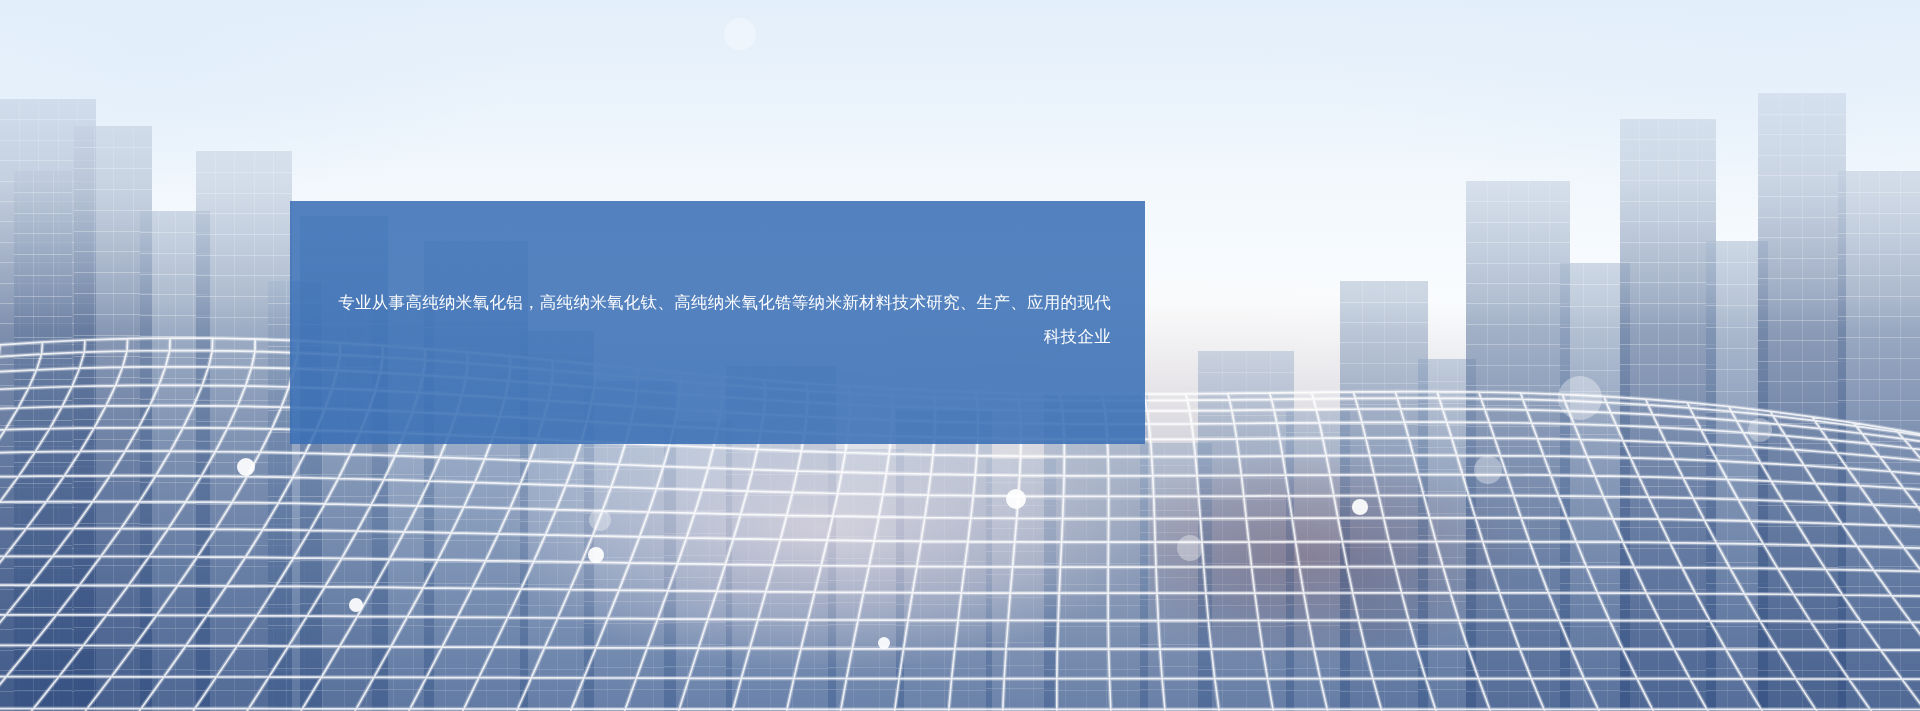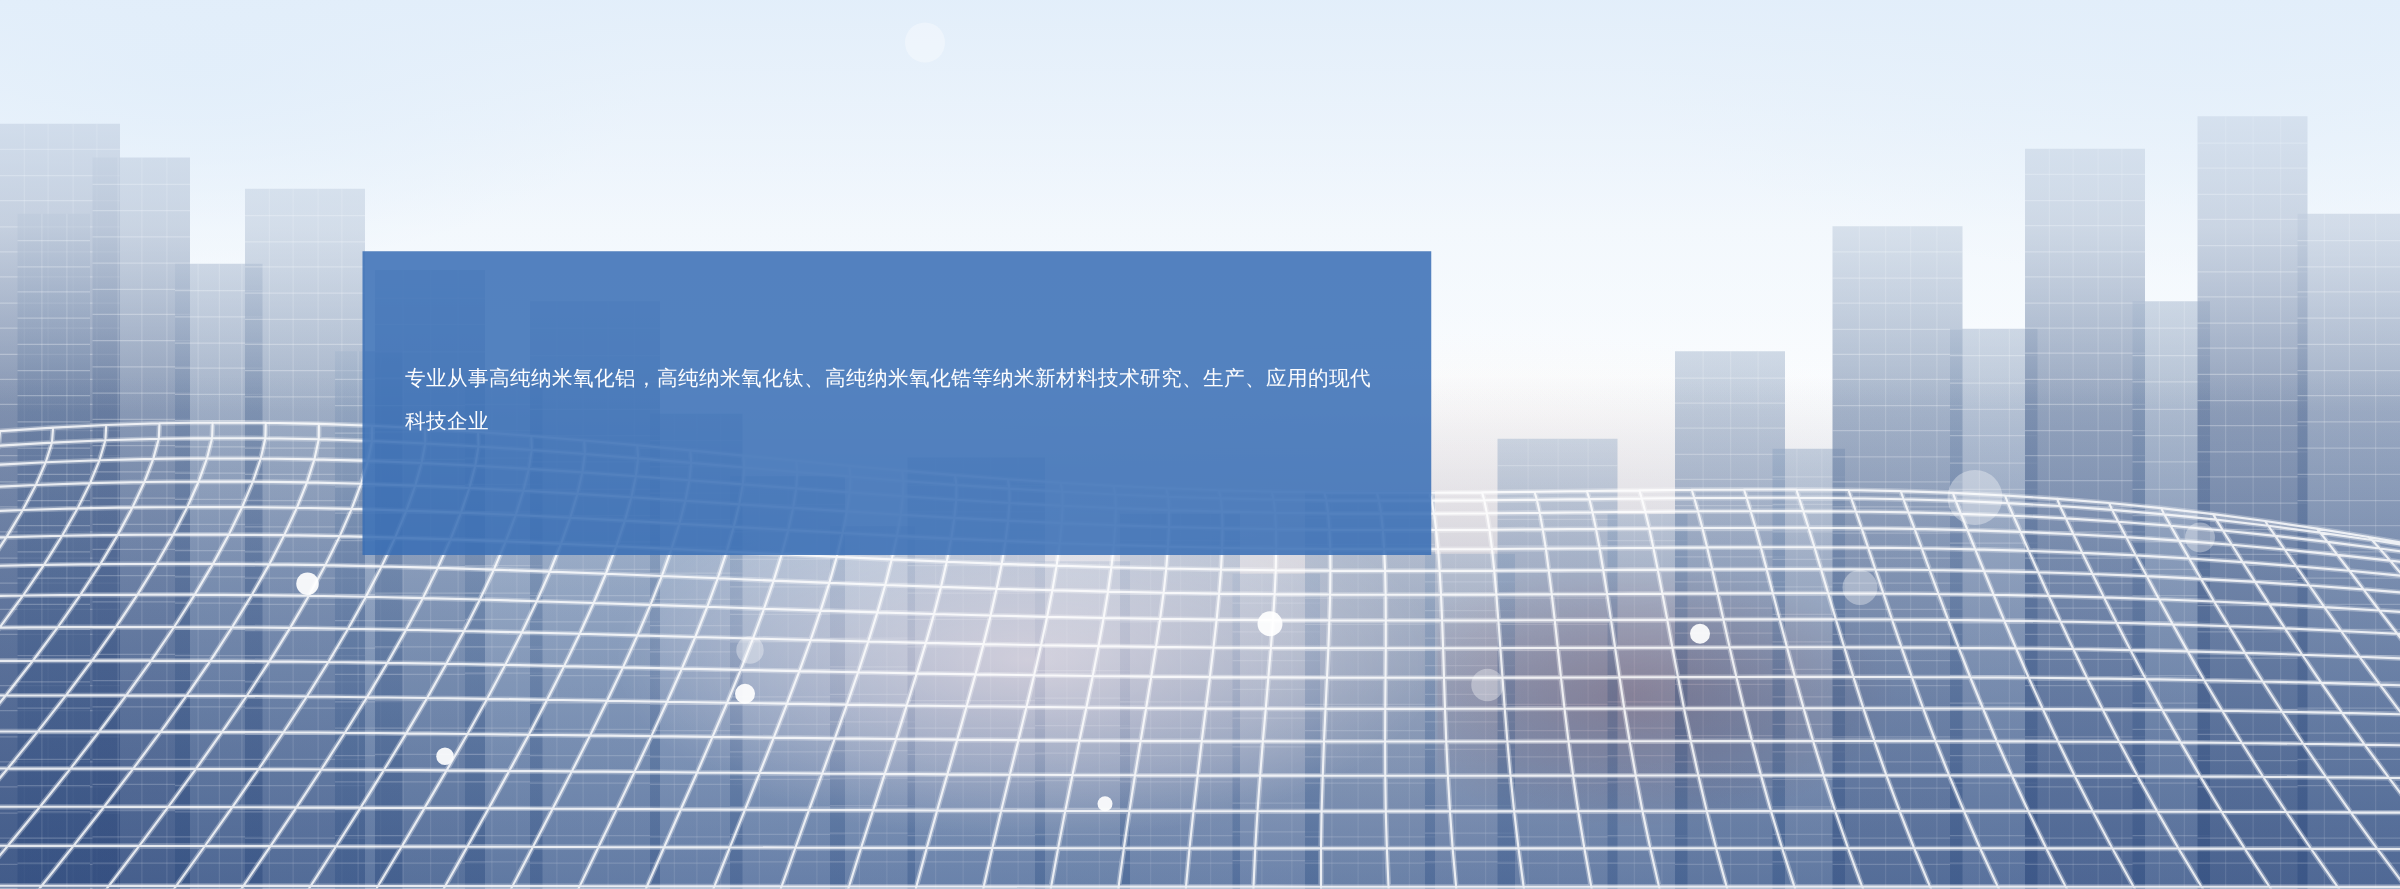--- a/index.html
+++ b/index.html
@@ -66,20 +66,21 @@
   .title{
     margin:0;color:#fff;font-size:45px;line-height:1.05;font-weight:700;
     letter-spacing:2px;
     text-shadow:0 1px 2px rgba(20,48,92,.28);
     font-family:"DejaVu Sans","Liberation Sans",sans-serif;
   }
   .subtitle{
     margin:37px 0 16px 0;color:#fdfdfe;font-size:16.5px;line-height:2.05;
     letter-spacing:.3px;max-width:805px;font-weight:400;
     font-family:"DejaVu Sans","Liberation Sans",sans-serif;
+    text-align:right;
   }
 </style>
 </head>
 <body>
 
 <div id="stage">
 
   <div class="sky"></div>
   <div class="cloudwash"></div>
   <div class="cloudwash2"></div>

